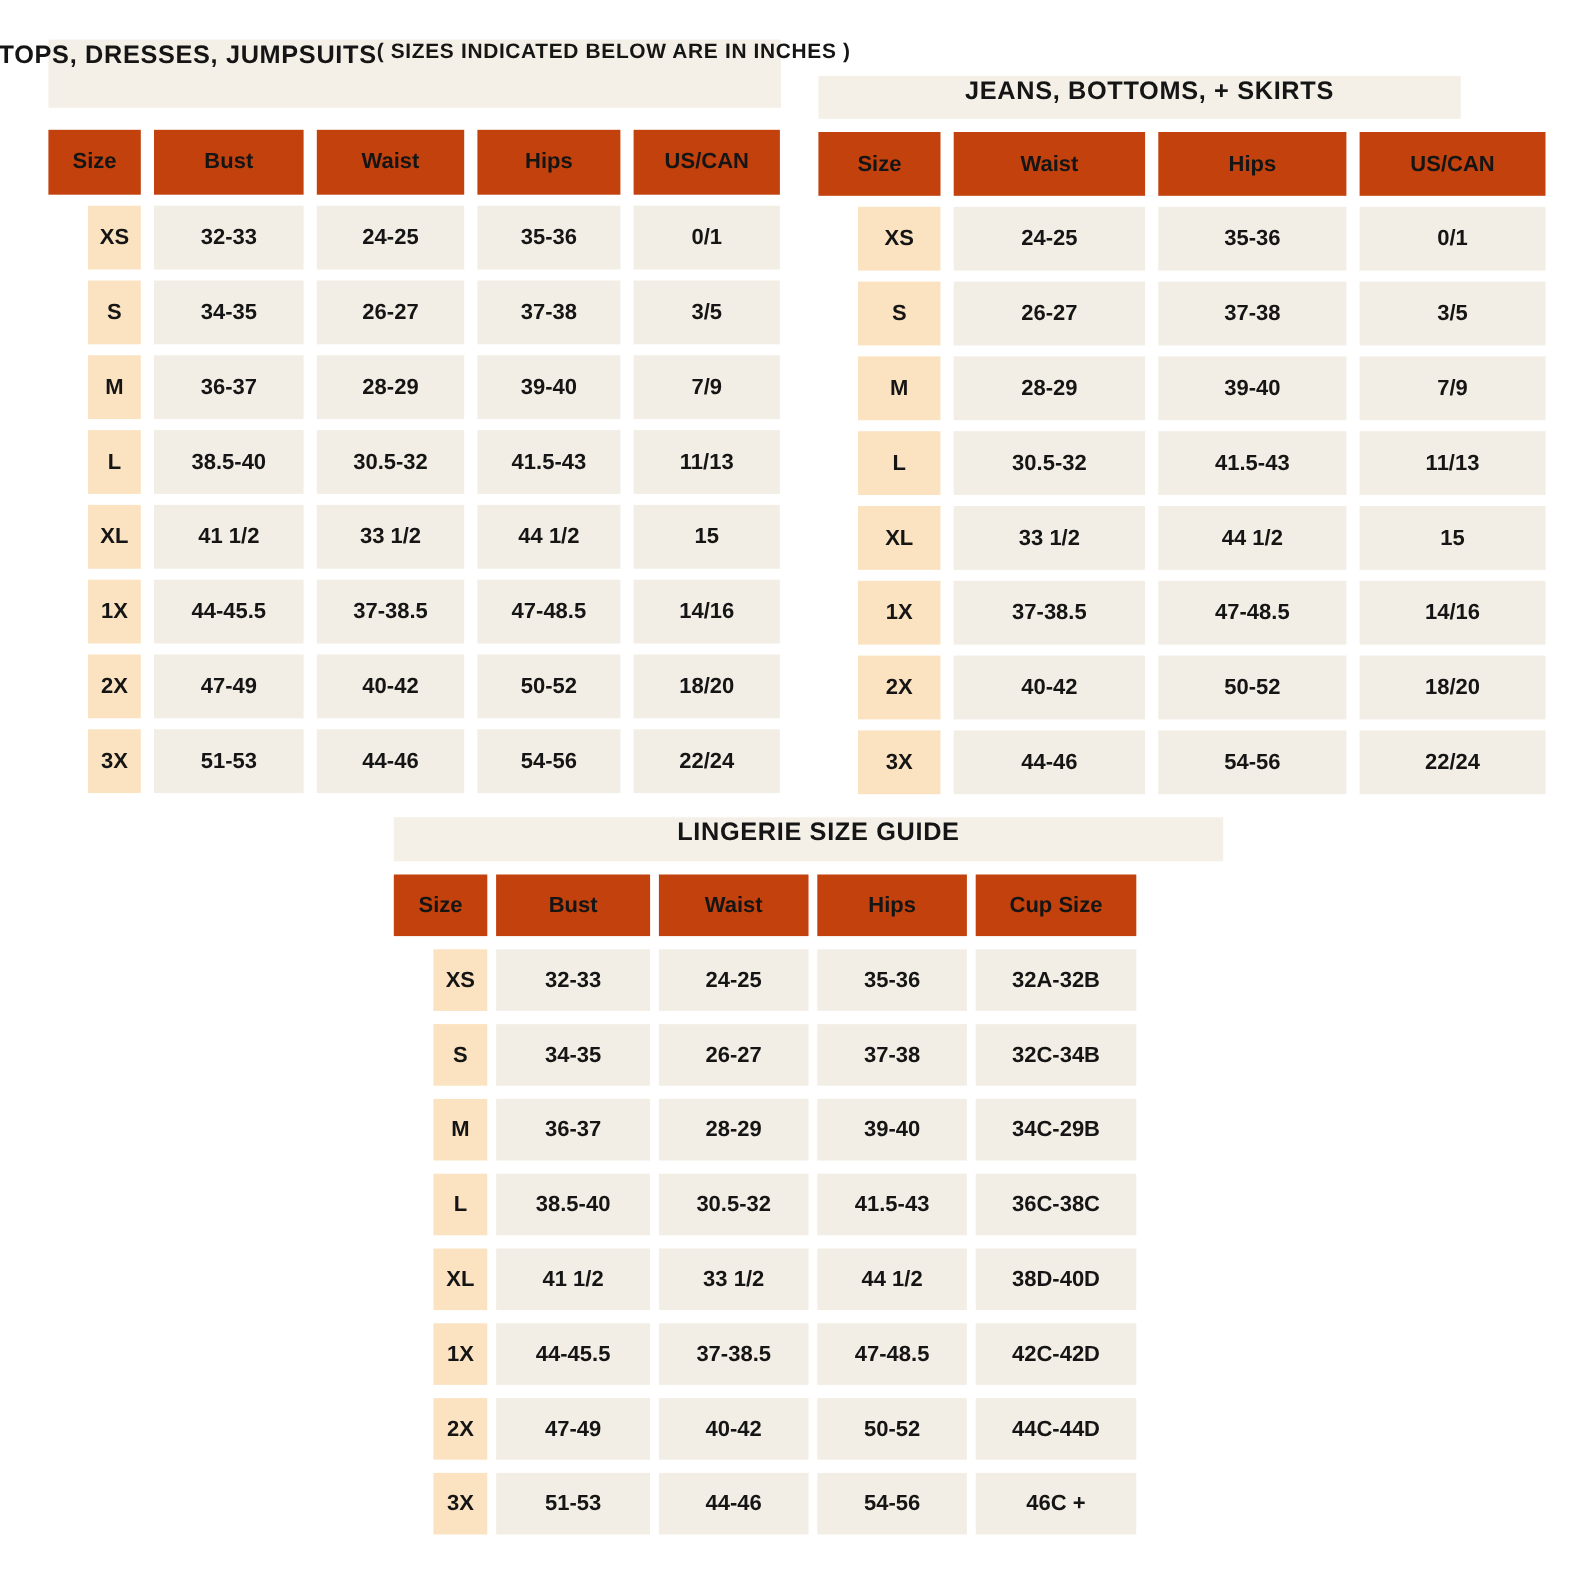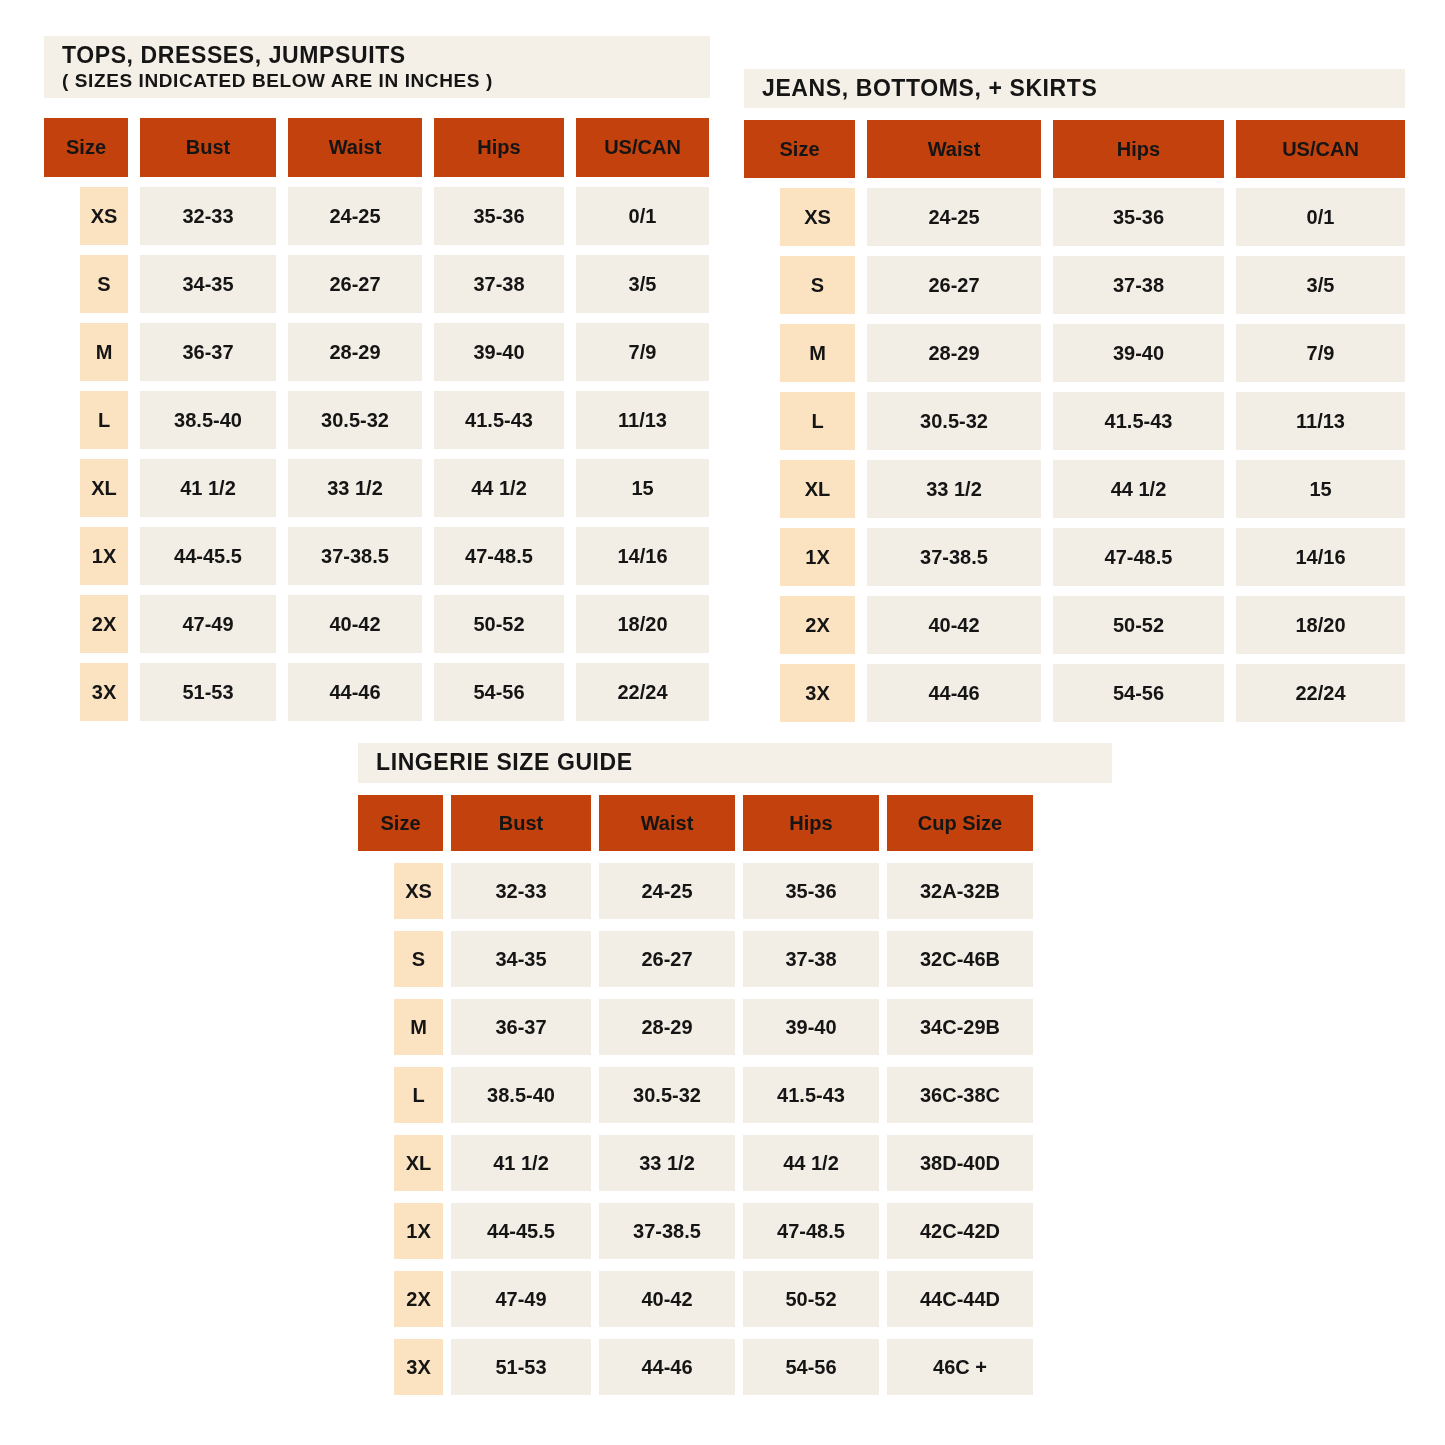--- a/index.html
+++ b/index.html
@@ -9,21 +9,21 @@
     height: 1445px;
     background: #ffffff;
     font-family: "Liberation Sans", sans-serif;
     color: #151515;
     overflow: hidden;
   }
   .panel { position: absolute; }
   .title-bar {
     background: #f4f0e7;
     display: flex;
-    flex-direction: column;
+    flex-direction: row;
     justify-content: center;
     padding-left: 18px;
     box-sizing: border-box;
     letter-spacing: 0.6px;
   }
   .title-main {
     font-size: 23px;
     font-weight: 700;
     line-height: 1.18;
     white-space: nowrap;
@@ -55,21 +55,21 @@
   .tops .grid {
     margin-top: 20px;
     grid-template-columns: 84px 136px 134px 130px 133px;
     grid-template-rows: 59px repeat(8, 58px);
     column-gap: 12px;
     row-gap: 10px;
   }
 
   
   .jeans { left: 744px; top: 69px; }
-  .jeans .title-bar { width: 661px; height: 39px; }
+  .jeans .title-bar { width: 584px; height: 39px; }
   .jeans .grid {
     margin-top: 12px;
     grid-template-columns: 111px 174px 171px 169px;
     grid-template-rows: 58px repeat(8, 58px);
     column-gap: 12px;
     row-gap: 10px;
   }
 
   
   .lingerie { left: 358px; top: 743px; }
@@ -197,21 +197,21 @@
         <div class="cell head">Cup Size</div>
         <div class="cell size">XS</div>
         <div class="cell data">32-33</div>
         <div class="cell data">24-25</div>
         <div class="cell data">35-36</div>
         <div class="cell data">32A-32B</div>
         <div class="cell size">S</div>
         <div class="cell data">34-35</div>
         <div class="cell data">26-27</div>
         <div class="cell data">37-38</div>
-        <div class="cell data">32C-46B</div>
+        <div class="cell data">32C-34B</div>
         <div class="cell size">M</div>
         <div class="cell data">36-37</div>
         <div class="cell data">28-29</div>
         <div class="cell data">39-40</div>
         <div class="cell data">34C-29B</div>
         <div class="cell size">L</div>
         <div class="cell data">38.5-40</div>
         <div class="cell data">30.5-32</div>
         <div class="cell data">41.5-43</div>
         <div class="cell data">36C-38C</div>

